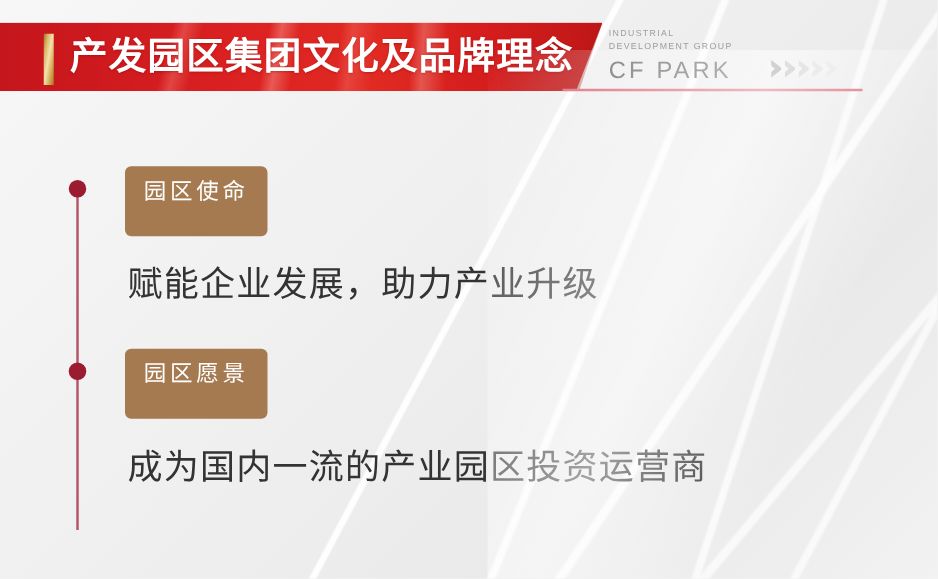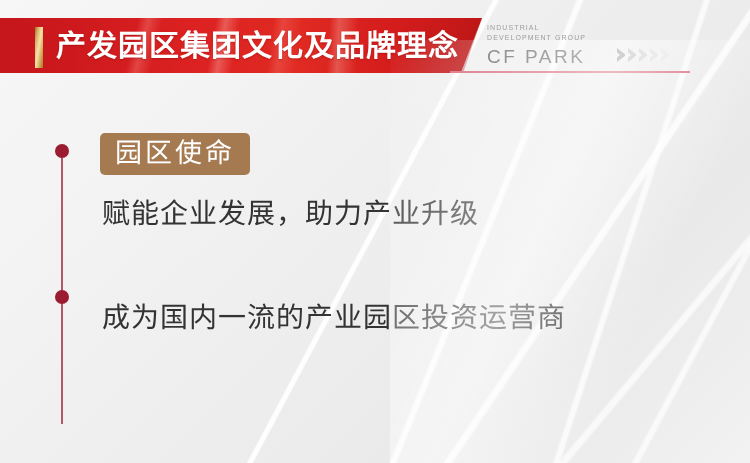--- a/index.html
+++ b/index.html
@@ -177,25 +177,25 @@
   .timeline-dot.d1 { top: 144px; }
   .timeline-dot.d2 { top: 290px; }
 
   
   .block { position: absolute; left: 100px; }
   .block.b1 { top: 133px; }
   .block.b2 { top: 279px; }
 
   .badge {
     display: inline-block;
-    padding: 5px 15px 7px 15px;
+    padding: 5px 15px 21px 15px;
     background: #a57a50;
     border-radius: 5px;
     color: #ffffff;
-    font-size: 27px;
+    font-size: 18px;
     font-weight: 400;
     letter-spacing: 3px;
     line-height: 30px;
     white-space: nowrap;
   }
 
   .body-text {
     margin-top: 20px;
     margin-left: 2px;
     font-size: 28px;
@@ -240,16 +240,17 @@
   <div class="timeline-line"></div>
   <div class="timeline-dot d1"></div>
   <div class="timeline-dot d2"></div>
 
   <div class="block b1">
     <div class="badge">园区使命</div>
     <div class="body-text">赋能企业发展，助力产业升级</div>
   </div>
 
   <div class="block b2">
+    <div class="badge">园区愿景</div>
     <div class="body-text">成为国内一流的产业园区投资运营商</div>
   </div>
 
 </div>
 
 </body></html>

